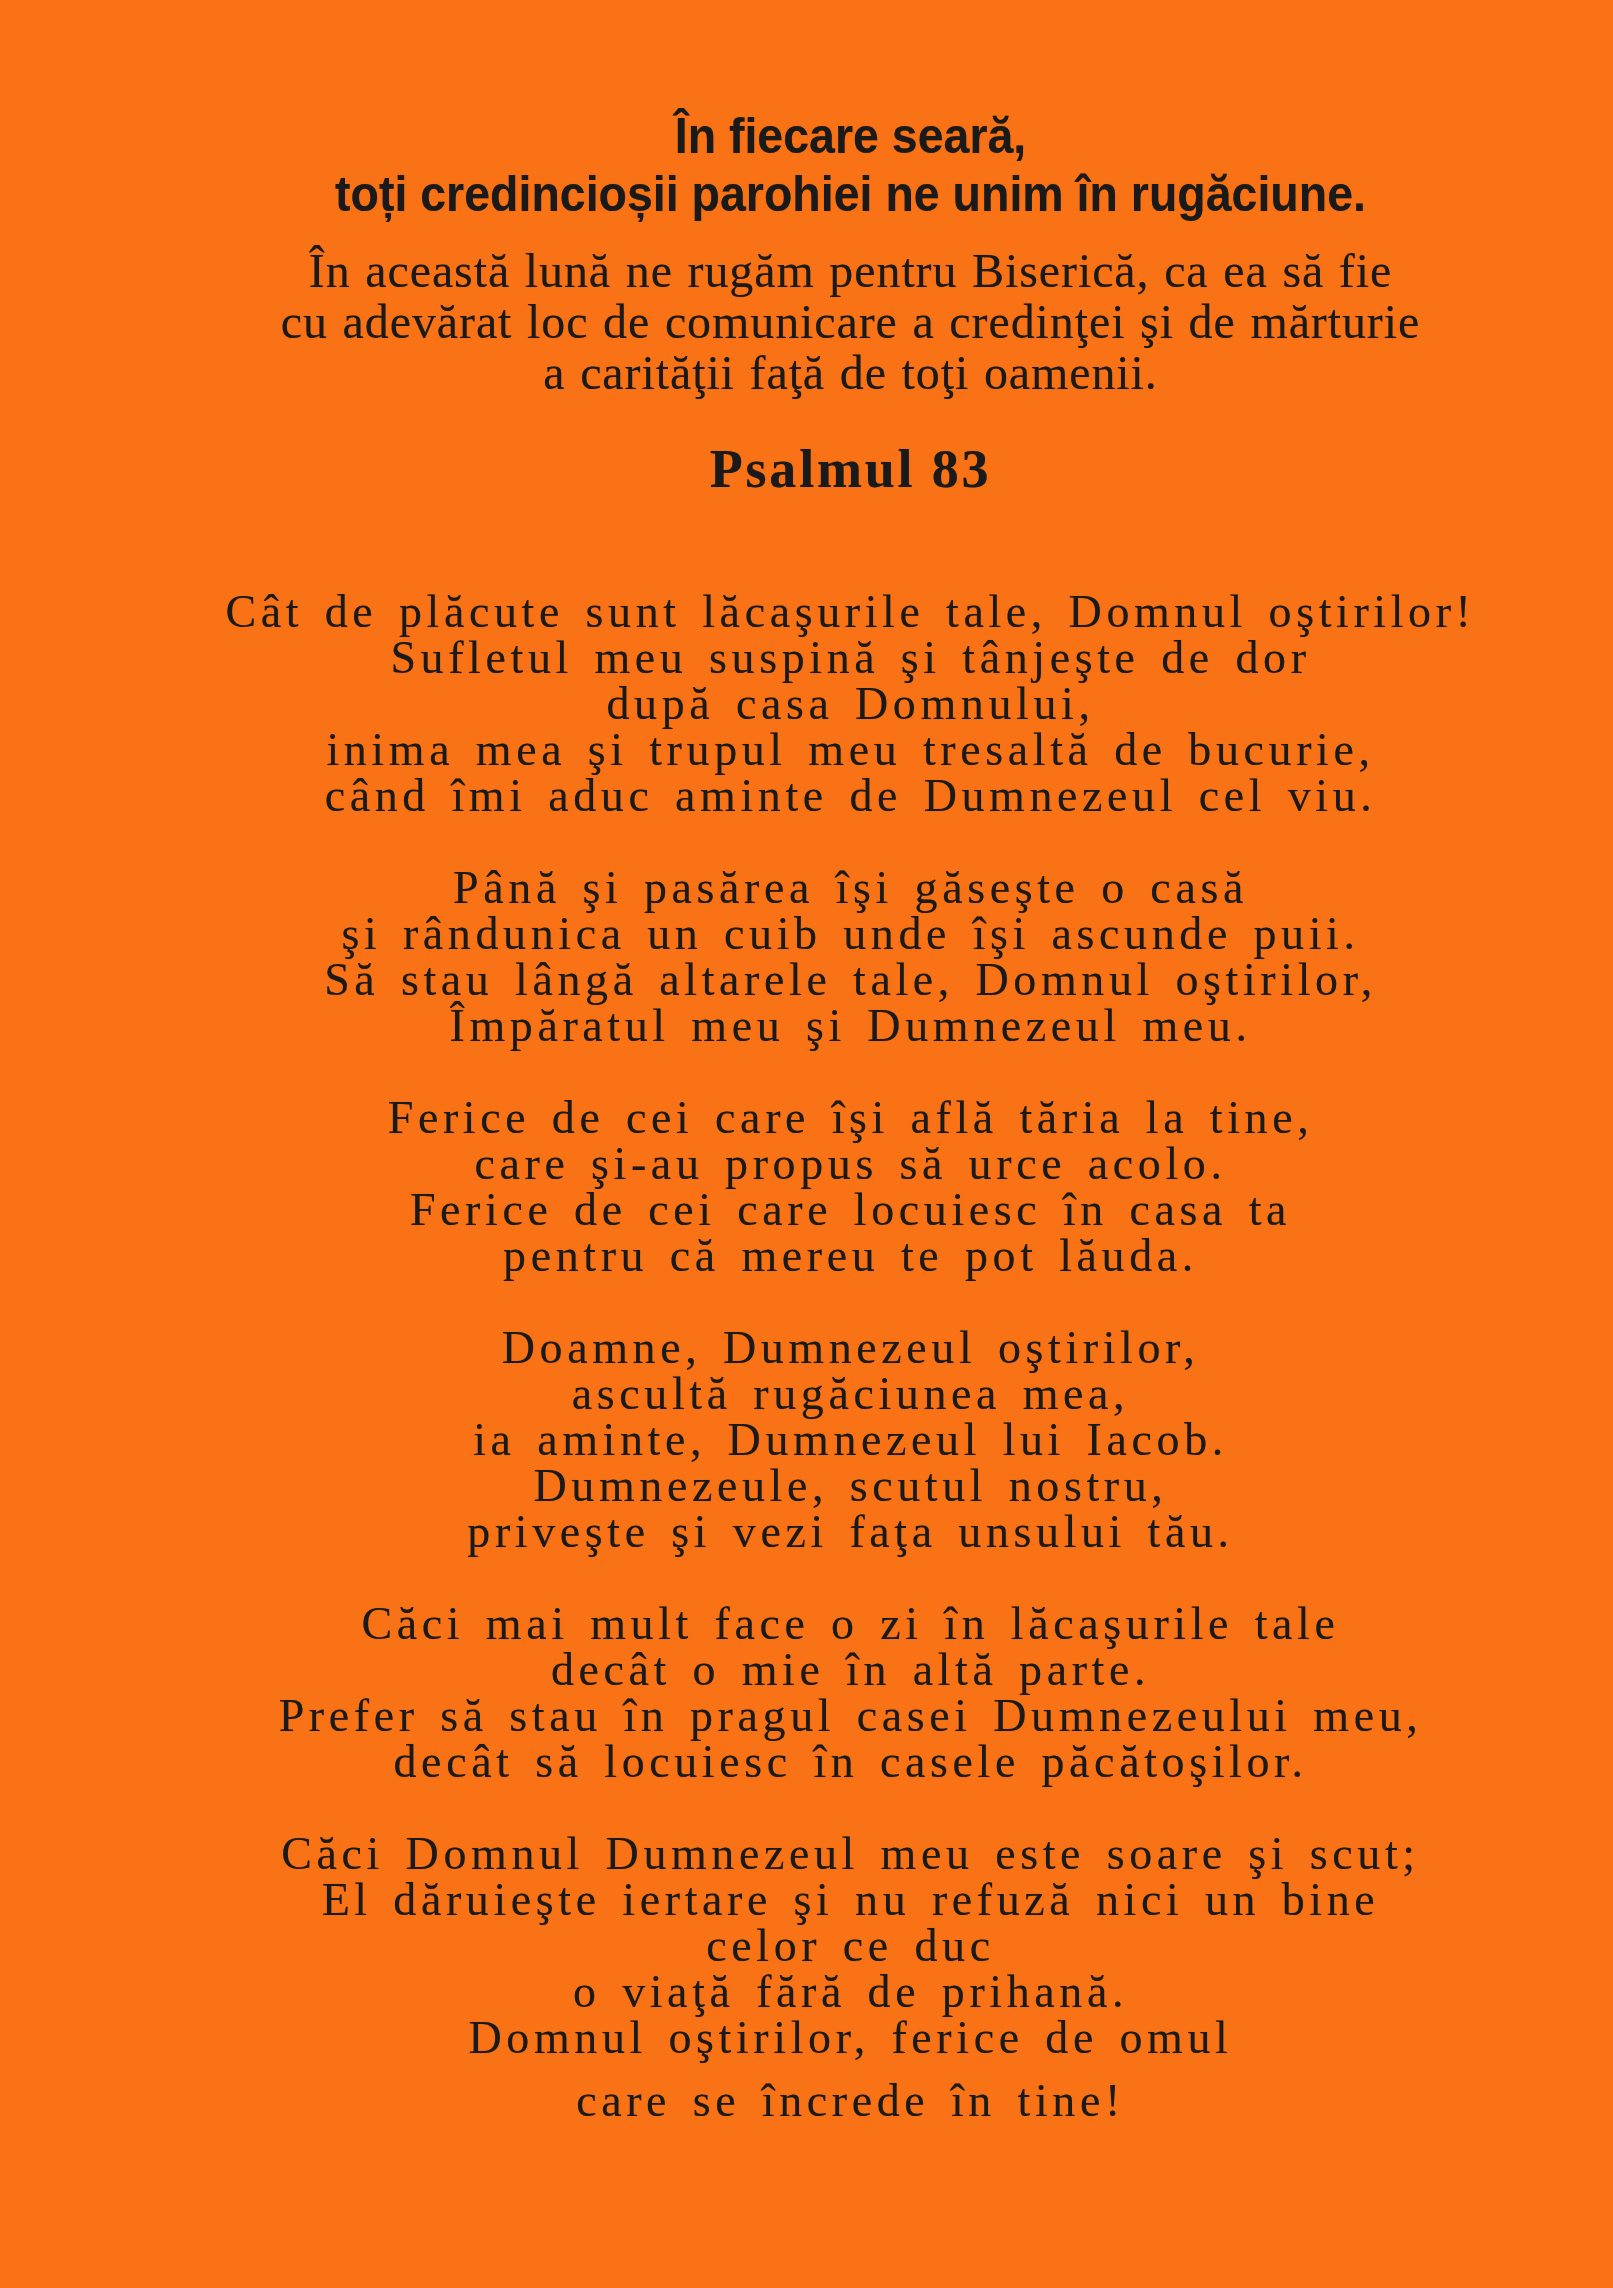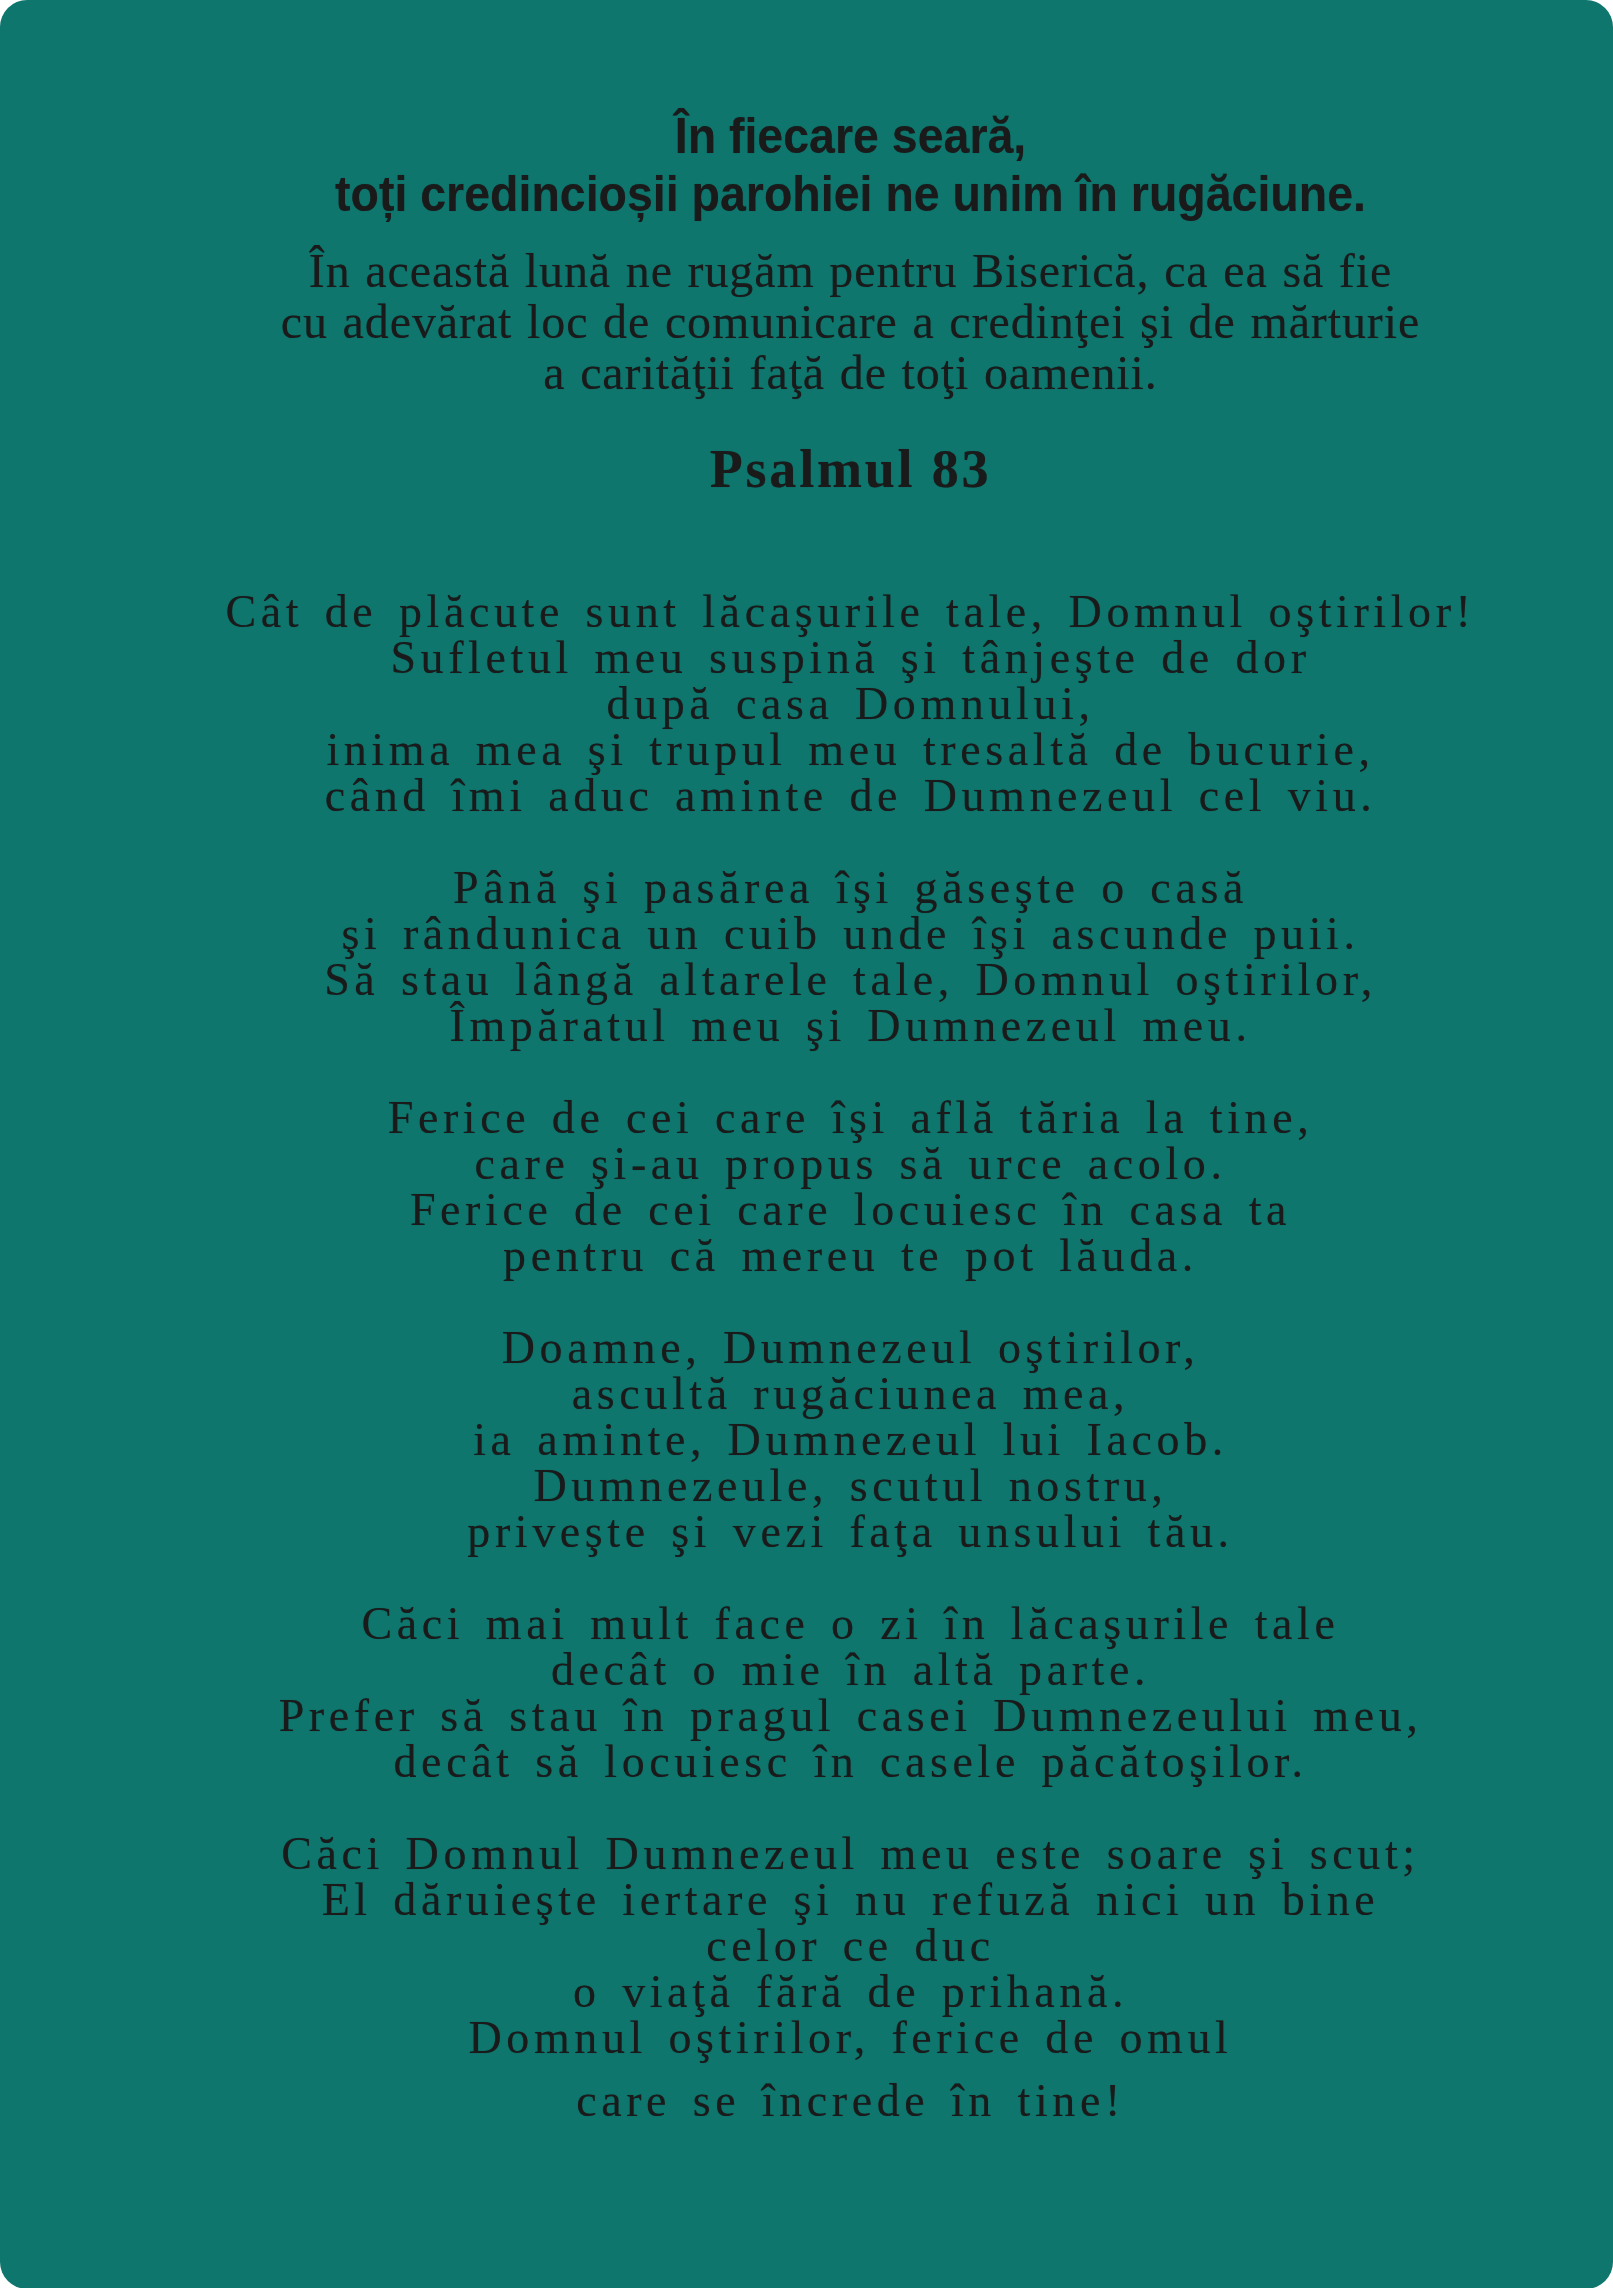--- a/index.html
+++ b/index.html
@@ -12,22 +12,21 @@
     height: 2289px;
     position: relative;
     overflow: hidden;
     font-family: "Liberation Serif", serif;
     color: #1a1a1a;
   }
   .page {
     position: relative;
     width: 100%;
     height: 100%;
-    background: #0f766e;
-    border-radius: 27px;
+    background: #f97316;
   }
   .content {
     position: relative;
     left: 44px;
     padding-top: 107px;
     text-align: center;
     text-shadow: 0 0 0.9px rgba(0,0,0,0.35);
   }
   .header-title {
     font-family: "Liberation Sans", sans-serif;

